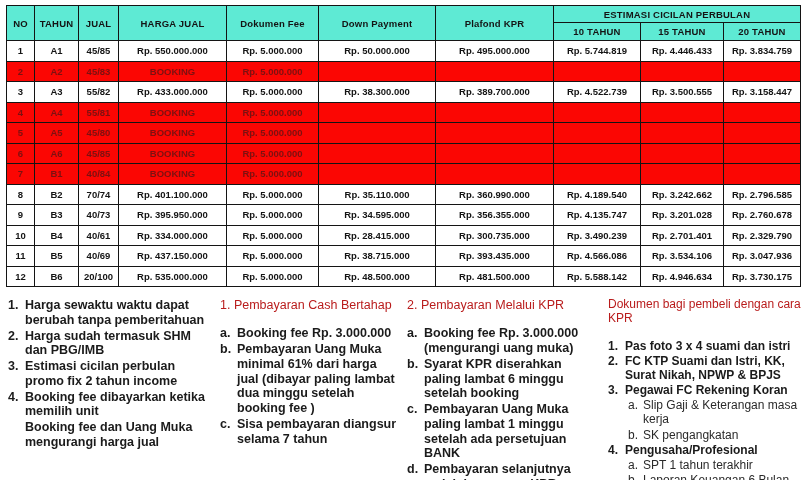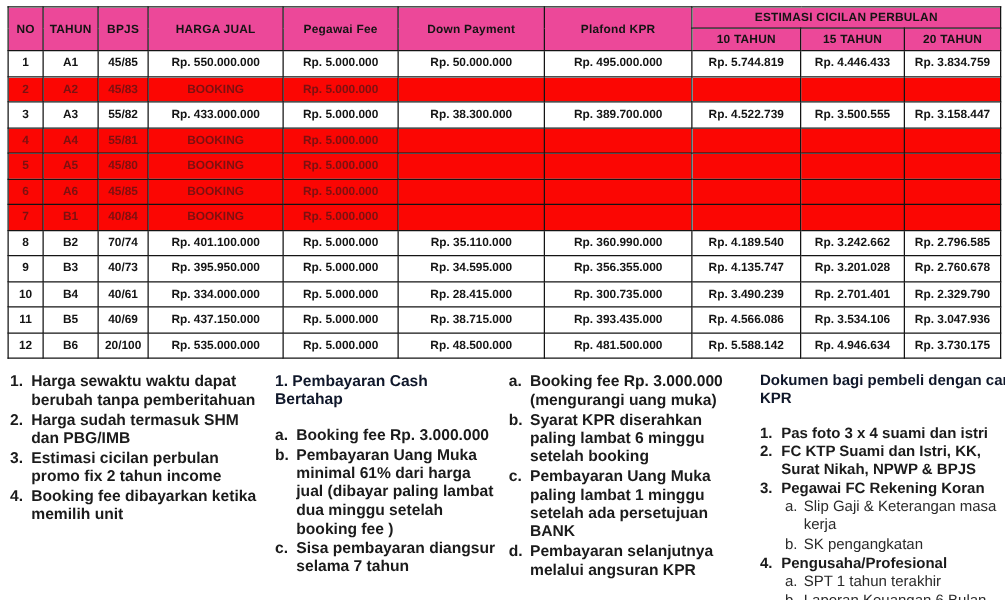--- a/index.html
+++ b/index.html
@@ -13,42 +13,42 @@
   table.price{
     border-collapse:collapse;table-layout:fixed;width:792px;
   }
   table.price th,table.price td{
     border:1.6px solid #141414;
     text-align:center;vertical-align:middle;
     font-weight:bold;color:#141414;
     padding:0 2px;overflow:hidden;white-space:nowrap;
   }
   table.price thead th{
-    background:#ec4899;
+    background:#5eead4;
     font-size:9.5px;letter-spacing:.2px;height:17px;
   }
   table.price thead th.group{height:16px;}
   table.price tbody td{
     font-size:9.5px;height:19.5px;background:#ffffff;
   }
   table.price tr.booked td{
     background:#fb0603;color:#7c1111;
   }
   
   .notes{
     display:flex;align-items:flex-start;
     padding:11px 4px 0 8px;gap:9px;
   }
   .note-col{flex:none;}
   .note-col.c1{width:203px;font-size:12.5px;}
   .note-col.c2{width:178px;font-size:12.5px;}
   .note-col.c3{width:192px;font-size:12.5px;}
   .note-col.c4{width:208px;font-size:12px;}
   .note-title{
-    color:#0f172a;font-weight:bold;margin:0 0 14px 0;line-height:1.15;
+    color:#b91c1c;font-weight:normal;margin:0 0 14px 0;line-height:1.15;
   }
   .note-item{display:flex;line-height:1.18;color:#1b1b1b;font-weight:bold;margin:0 0 1px 0;}
   .note-item .marker{flex:none;width:17px;}
   .note-item.indent{margin-left:20px;}
   .note-item .marker.sub{width:15px;}
   .note-item.cont .marker{visibility:hidden;}
   .note-item .txt{flex:1;}
   .note-item.regular{font-weight:normal;color:#2a2a2a;}
   .c4 .note-title{margin-bottom:13px;}
 </style>
@@ -66,23 +66,23 @@
         <col style="width:117px">
       <col style="width:118px">
         <col style="width:87px">
         <col style="width:83px">
         <col style="width:77px">
     </colgroup>
     <thead>
       <tr>
         <th rowspan="2">NO</th>
         <th rowspan="2">TAHUN</th>
-        <th rowspan="2">BPJS</th>
+        <th rowspan="2">JUAL</th>
         <th rowspan="2">HARGA JUAL</th>
-        <th rowspan="2">Pegawai Fee</th>
+        <th rowspan="2">Dokumen Fee</th>
         <th rowspan="2">Down Payment</th>
         <th rowspan="2">Plafond KPR</th>
         <th colspan="3" class="group">ESTIMASI CICILAN PERBULAN</th>
       </tr>
       <tr>
         <th>10 TAHUN</th>
         <th>15 TAHUN</th>
         <th>20 TAHUN</th>
       </tr>
     </thead>
@@ -246,39 +246,44 @@
         <span class="txt">Harga sudah termasuk SHM dan PBG/IMB</span>
       </div>
       <div class="note-item">
         <span class="marker">3.</span>
         <span class="txt">Estimasi cicilan perbulan promo fix 2 tahun income</span>
       </div>
       <div class="note-item">
         <span class="marker">4.</span>
         <span class="txt">Booking fee dibayarkan ketika memilih unit</span>
       </div>
+      <div class="note-item cont">
+        <span class="marker">&nbsp;</span>
+        <span class="txt">Booking fee dan Uang Muka mengurangi harga jual</span>
+      </div>
     </div>
   <div class="note-col c2">
     <p class="note-title">1. Pembayaran Cash Bertahap</p>
     <div id="notes-cash">
         <div class="note-item">
           <span class="marker">a.</span>
           <span class="txt">Booking fee Rp. 3.000.000</span>
         </div>
         <div class="note-item">
           <span class="marker">b.</span>
           <span class="txt">Pembayaran Uang Muka minimal 61% dari harga jual (dibayar paling lambat dua minggu setelah booking fee )</span>
         </div>
         <div class="note-item">
           <span class="marker">c.</span>
           <span class="txt">Sisa pembayaran diangsur selama 7 tahun</span>
         </div>
       </div>
   </div>
   <div class="note-col c3">
+    <p class="note-title">2. Pembayaran Melalui KPR</p>
     <div id="notes-kpr">
         <div class="note-item">
           <span class="marker">a.</span>
           <span class="txt">Booking fee Rp. 3.000.000 (mengurangi uang muka)</span>
         </div>
         <div class="note-item">
           <span class="marker">b.</span>
           <span class="txt">Syarat KPR diserahkan paling lambat 6 minggu setelah booking</span>
         </div>
         <div class="note-item">

